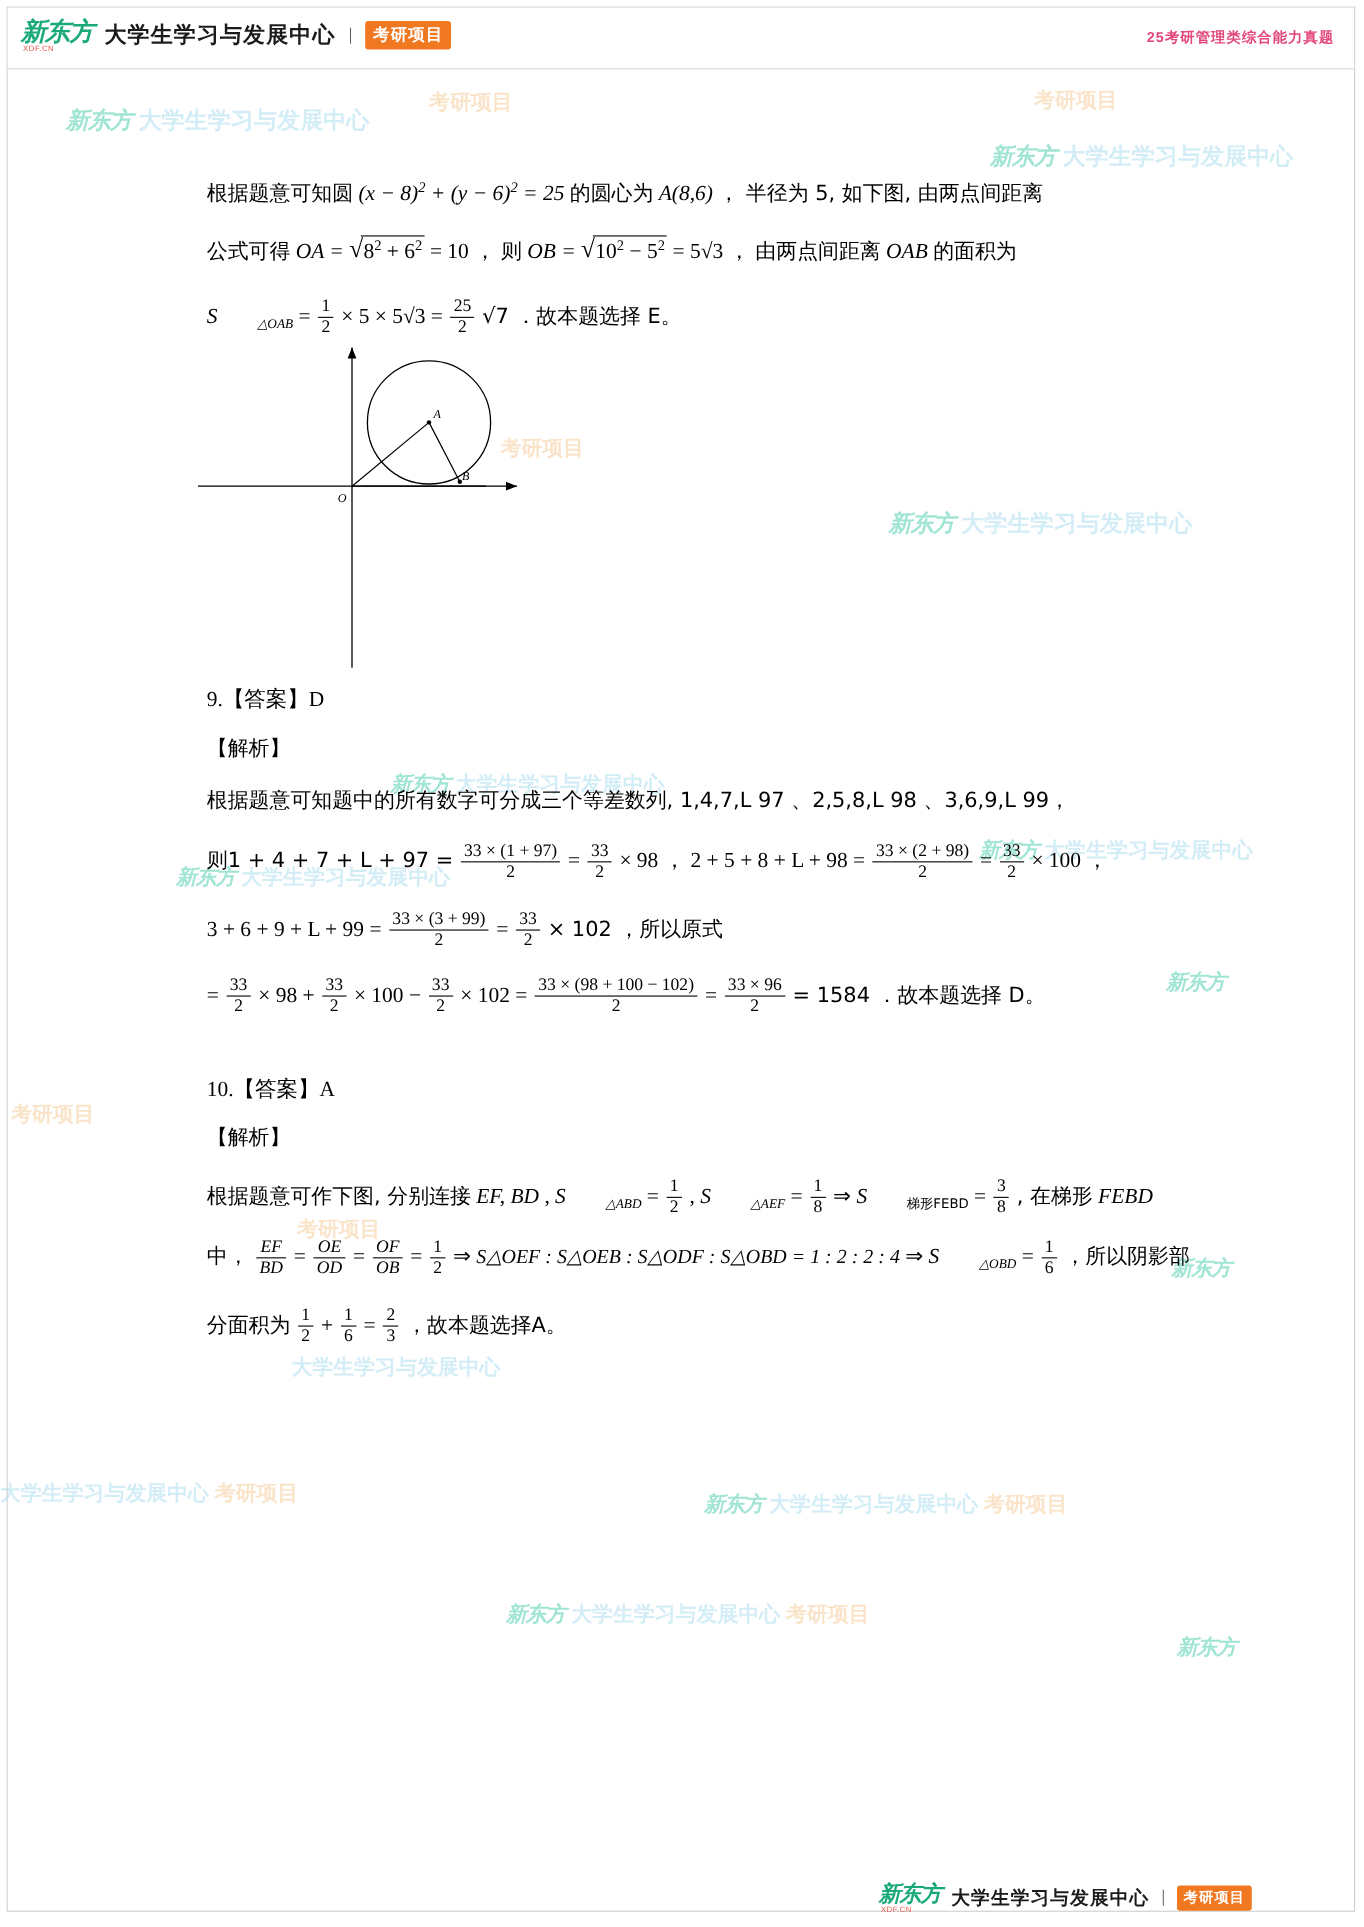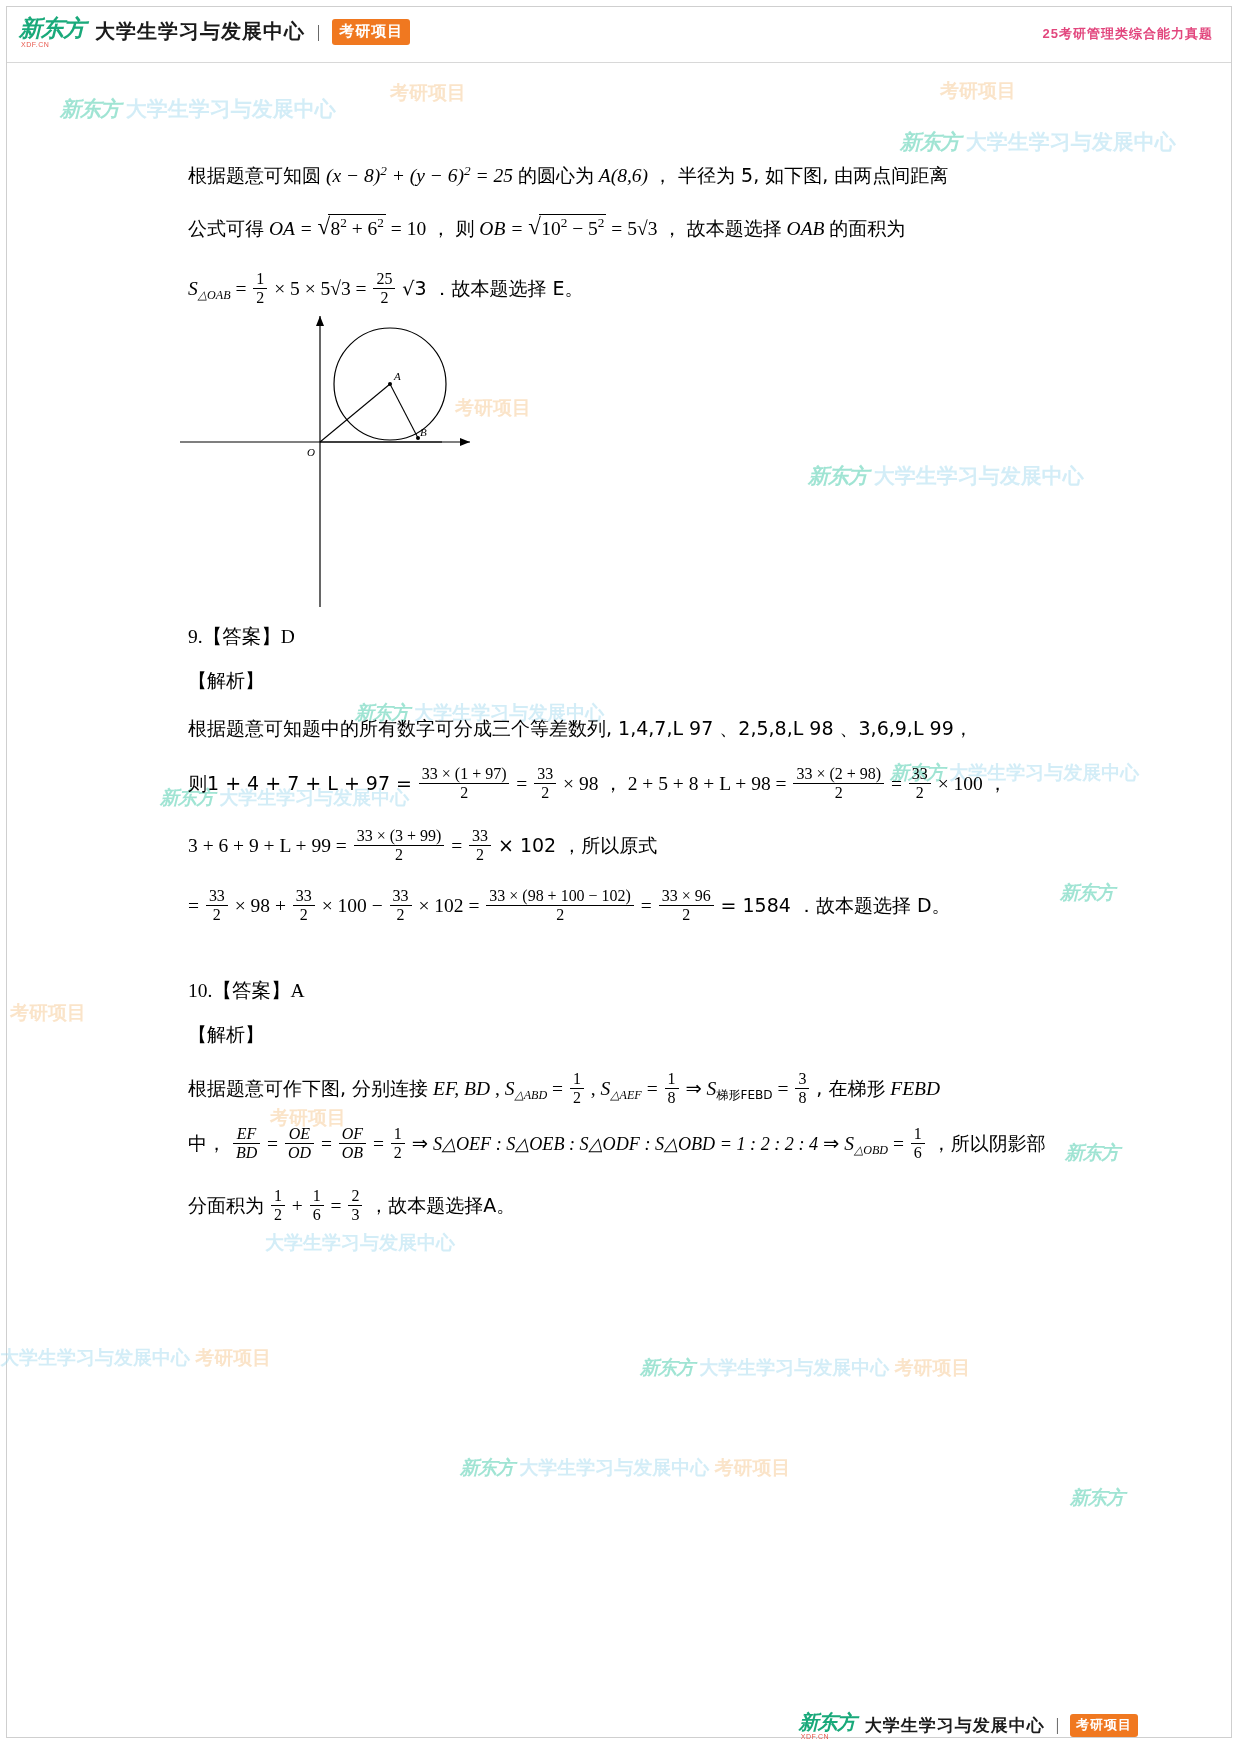--- a/index.html
+++ b/index.html
@@ -139,21 +139,21 @@
     position: absolute;
     left: 0; top: -1px;
     font-size: 1.18em;
   }
   .rad .radband {
     display: inline-block;
     border-top: 1px solid #000;
     padding: 0 2px;
   }
   sup.sm { font-size: 0.68em; vertical-align: super; }
-  sub.sm { font-size: 0.62em; vertical-align: sub; }
+  sub.sm { font-size: 0.62em; vertical-align: sub; margin-left: 36px; }
 
   
   .figure {
     position: absolute;
     left: 180px; top: 250px;
     width: 320px; height: 300px;
   }
 
   
   .wm {
@@ -297,38 +297,38 @@
 
     <div class="para" style="left:188px; top:152px;">
       <span class="cn">公式可得</span>
       <span class="ital">OA =</span>
       <span class="rad"><span class="radband">8<sup class="sm">2</sup> + 6<sup class="sm">2</sup></span></span>
       <span>= 10 ，</span>
       <span class="cn">则</span>
       <span class="ital">OB =</span>
       <span class="rad"><span class="radband">10<sup class="sm">2</sup> − 5<sup class="sm">2</sup></span></span>
       <span>= 5√3 ，</span>
-      <span class="cn">故本题选择</span>
+      <span class="cn">由两点间距离</span>
       <span class="ital">OAB</span>
       <span class="cn">的面积为</span>
     </div>
 
     <div class="para" style="left:188px; top:208px;">
       <span class="ital">S</span><sub class="sm ital">△OAB</sub>
       <span>=</span>
       <span class="frac">
         <span class="num">1</span>
         <span class="den">2</span>
       </span>
       <span>× 5 × 5√3 =</span>
       <span class="frac">
         <span class="num">25</span>
         <span class="den">2</span>
       </span>
-      <span class="cn">√3 ．故本题选择 E。</span>
+      <span class="cn">√7 ．故本题选择 E。</span>
     </div>
 
     <div class="figure">
       <svg width="320" height="300" viewBox="0 0 320 300">
 
         <line x1="0" y1="130" x2="290" y2="130" stroke="#000" stroke-width="1.2"></line>
         <polygon points="290,130 280,126 280,134" fill="#000"></polygon>
 
         <line x1="140" y1="295" x2="140" y2="4" stroke="#000" stroke-width="1.2"></line>
         <polygon points="140,4 136,14 144,14" fill="#000"></polygon>

